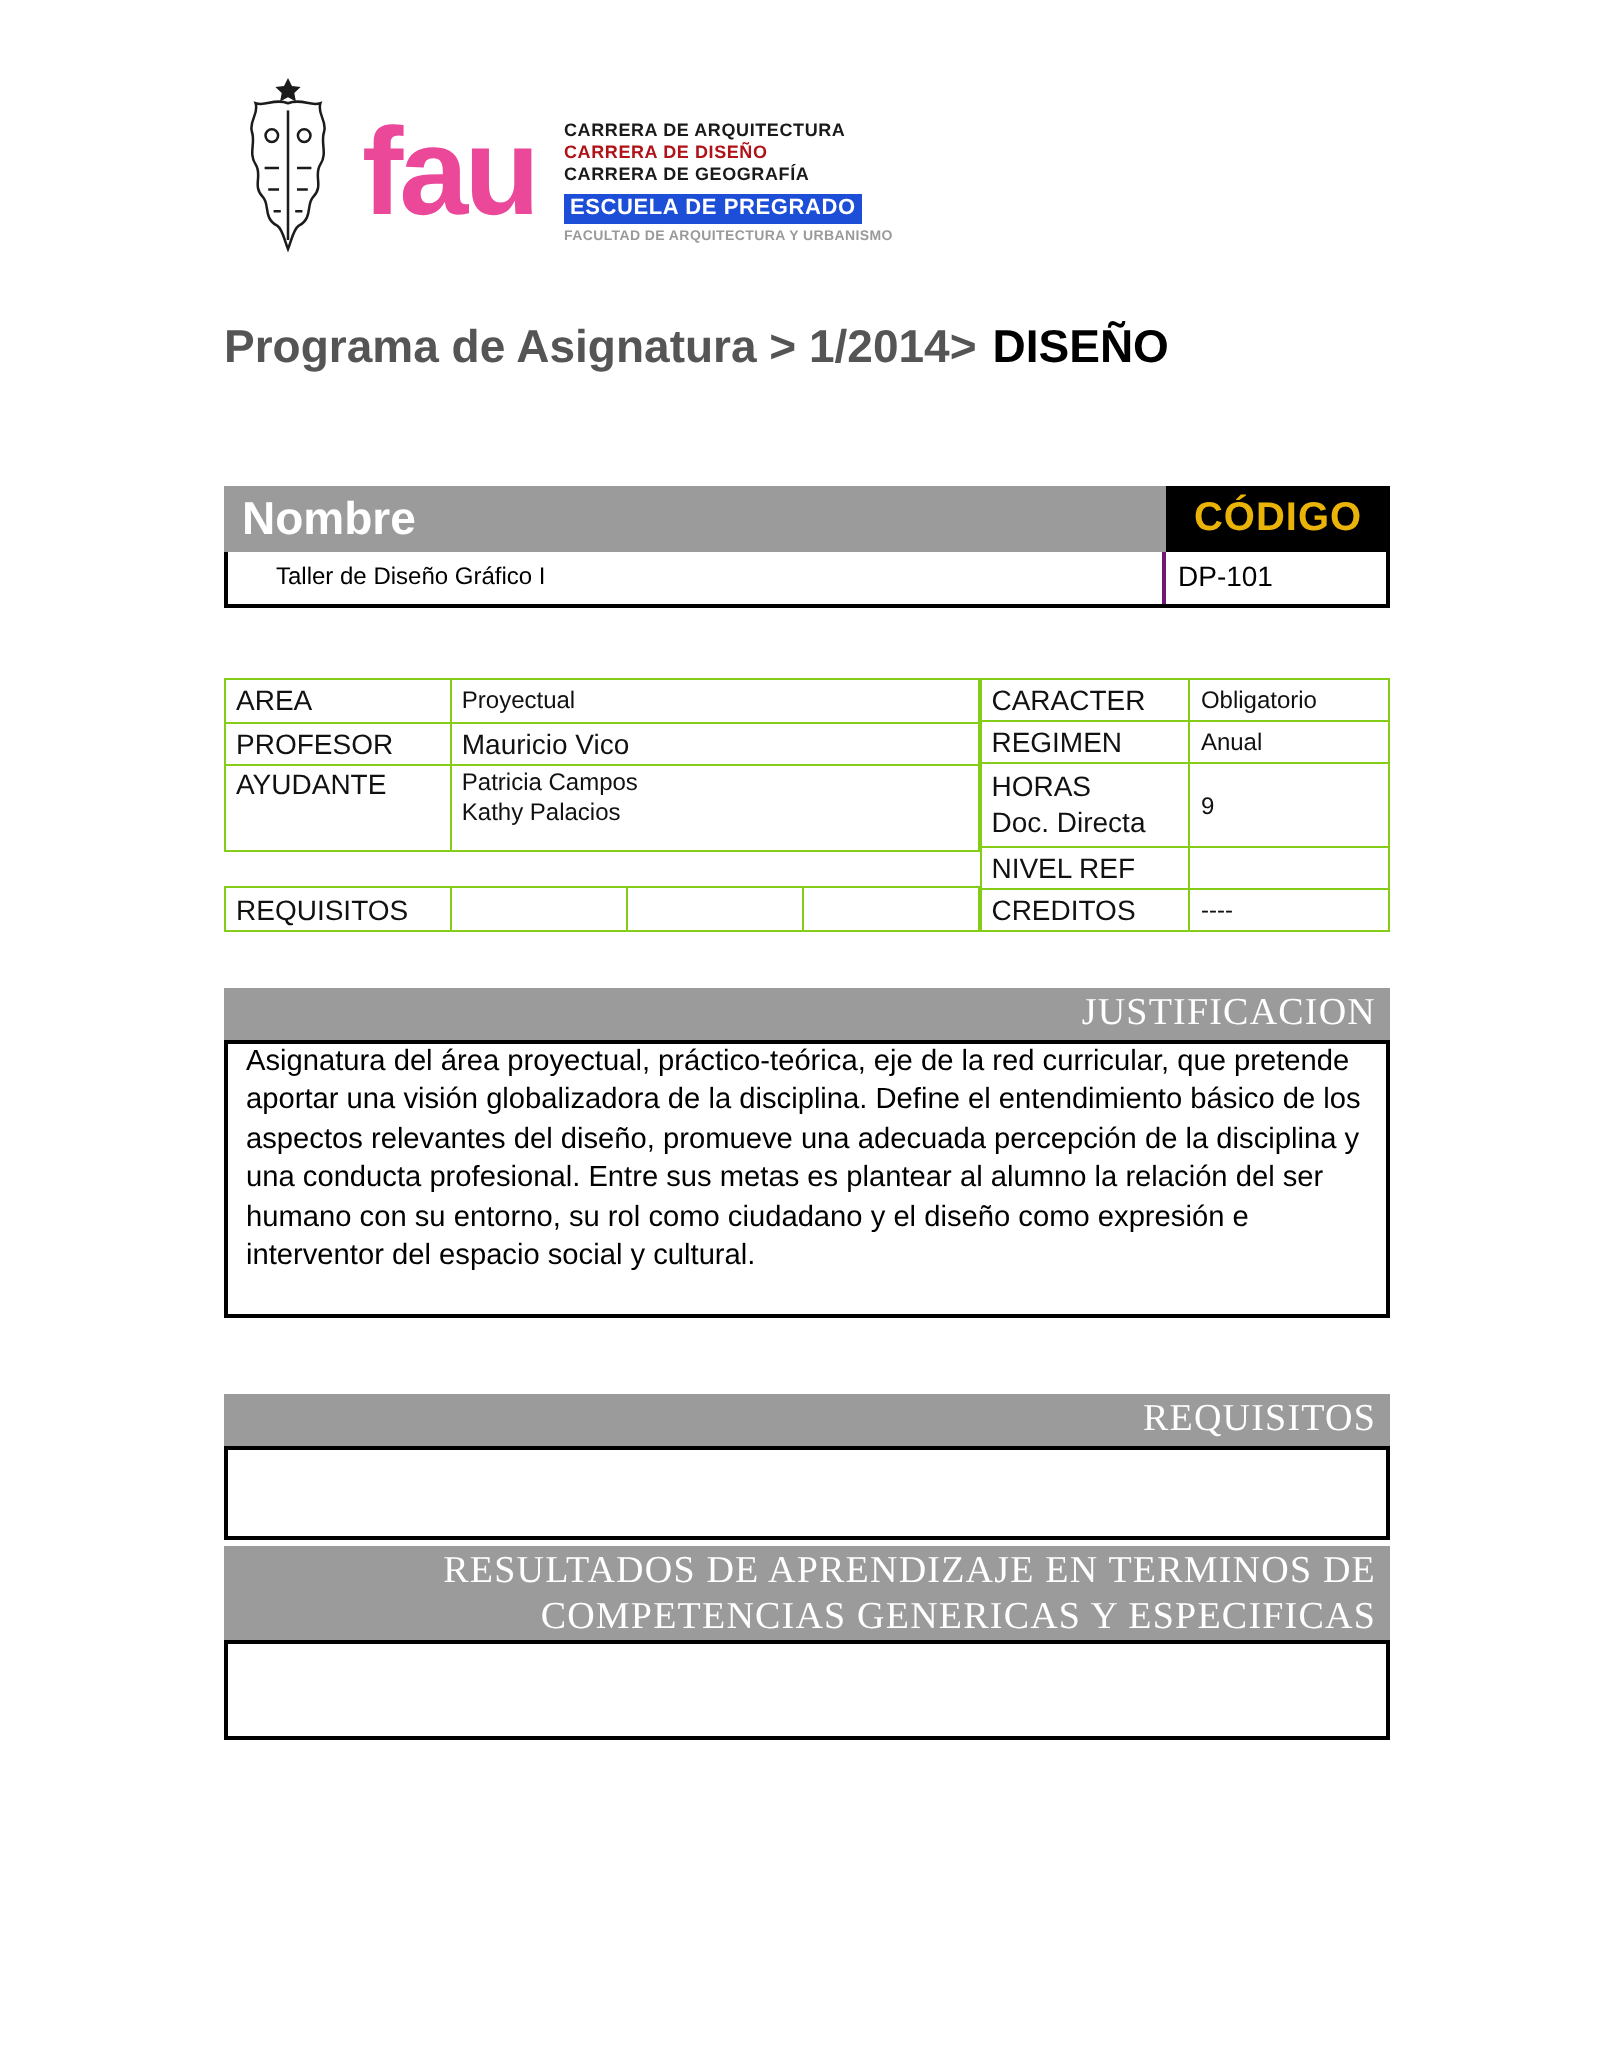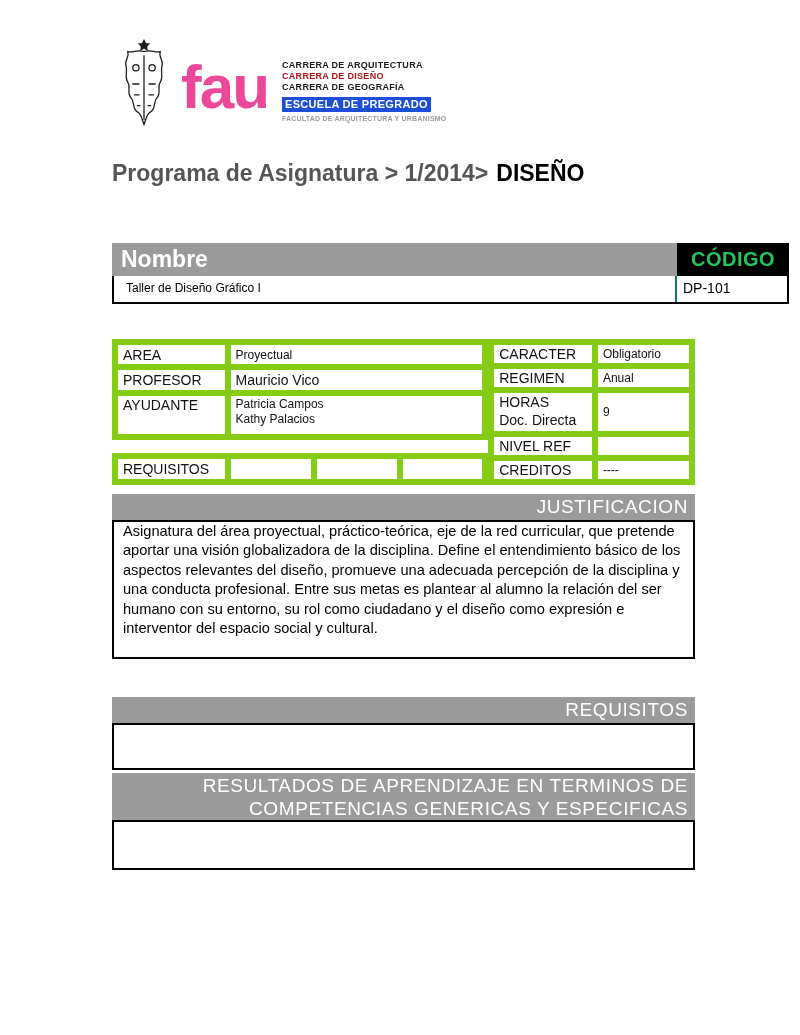--- a/index.html
+++ b/index.html
@@ -19,47 +19,47 @@
   .ll-black-wrap { margin-top:1px; }
   .ll-black { display:inline-block; background:#1d4ed8; color:#fff; font-size:11px; font-weight:bold; line-height:13px; padding:1px 3px; letter-spacing:0.3px; }
   .ll-gray { font-size:7px; line-height:9px; font-weight:bold; color:#9a9a9a; margin-top:2px; letter-spacing:0.2px; }
 
   
   .title { position:absolute; left:112px; top:160px; margin:0; font-size:23px; font-weight:bold; white-space:nowrap; }
   .t-gray { color:#555555;margin-top:12px; }
   .t-black { color:#000000; margin-left:8px; }
 
   
-  .name-table { position:absolute; left:112px; top:243px; width:677px; }
+  .name-table { position:absolute; left:112px; top:243px; width:583px; }
   .nt-header { display:flex; height:33px; }
   .nt-name-h { flex:1; background:#9b9b9b; color:#fff; font-size:23px; font-weight:bold; line-height:33px; padding-left:9px; }
-  .nt-code-h { width:112px; background:#000; color:#22c55e; font-size:20px; font-weight:bold; line-height:33px; text-align:center; letter-spacing:0.5px; }
+  .nt-code-h { width:112px; background:#000; color:#eab308; font-size:20px; font-weight:bold; line-height:33px; text-align:center; letter-spacing:0.5px; }
   .nt-row { display:flex; height:28px; border:2px solid #000; border-top:0; background:#fff; }
-  .nt-name-v { flex:1; font-size:12px; line-height:24px; padding-left:12px; border-right:2px solid #0f766e; }
+  .nt-name-v { flex:1; font-size:12px; line-height:24px; padding-left:24px; border-right:2px solid #701a75; }
   .nt-code-v { width:110px; font-size:14px; line-height:24px; padding-left:6px;border-radius:10px; }
 
   
   .info { position:absolute; left:112px; top:339px; width:583px; display:flex; }
   table.it { border-collapse:collapse; table-layout:fixed; }
-  table.it td { border:6px solid #84cc16; padding:1px 5px; overflow:hidden; }
+  table.it td { border:1px solid #84cc16; padding:1px 5px; overflow:hidden; }
   td.lbl { font-size:14px; color:#111; }
   td.val { font-size:12px; color:#111; }
   td.md  { font-size:14px; }
   .pre { white-space:pre-line; line-height:1.28; }
   tr.r1 td { height:21px; }
   tr.r2 td { height:42px; }
   tr.rsp td { height:18px; border:none; padding:0; }
   td.top { vertical-align:top; padding-top:2px; }
 
   
   .sec { position:absolute; left:112px; width:583px; }
   .sec-j   { top:494px; }
   .sec-r   { top:697px; }
   .sec-res { top:773px; }
-  .sec-bar { background:#9b9b9b; color:#fff; font-size:19px; text-align:right; padding:0 7px; line-height:26px; height:26px; letter-spacing:0.6px; }
+  .sec-bar { background:#9b9b9b; color:#fff; font-size:19px; text-align:right; padding:0 7px; line-height:26px; height:26px; letter-spacing:0.6px;font-family:Liberation Serif, serif; }
   .sec-bar.tall { height:47px; line-height:23px; padding-top:1px; white-space:pre-line; }
   .sec-box { border:2px solid #000; background:#fff; }
   .box-j   { height:139px; }
   .box-r   { height:47px; }
   .box-res { height:50px; }
   .sec-body { margin:0; padding:0 9px; font-size:14.6px; line-height:19.4px; color:#000; }
 </style>
 </head>
 <body>
 

